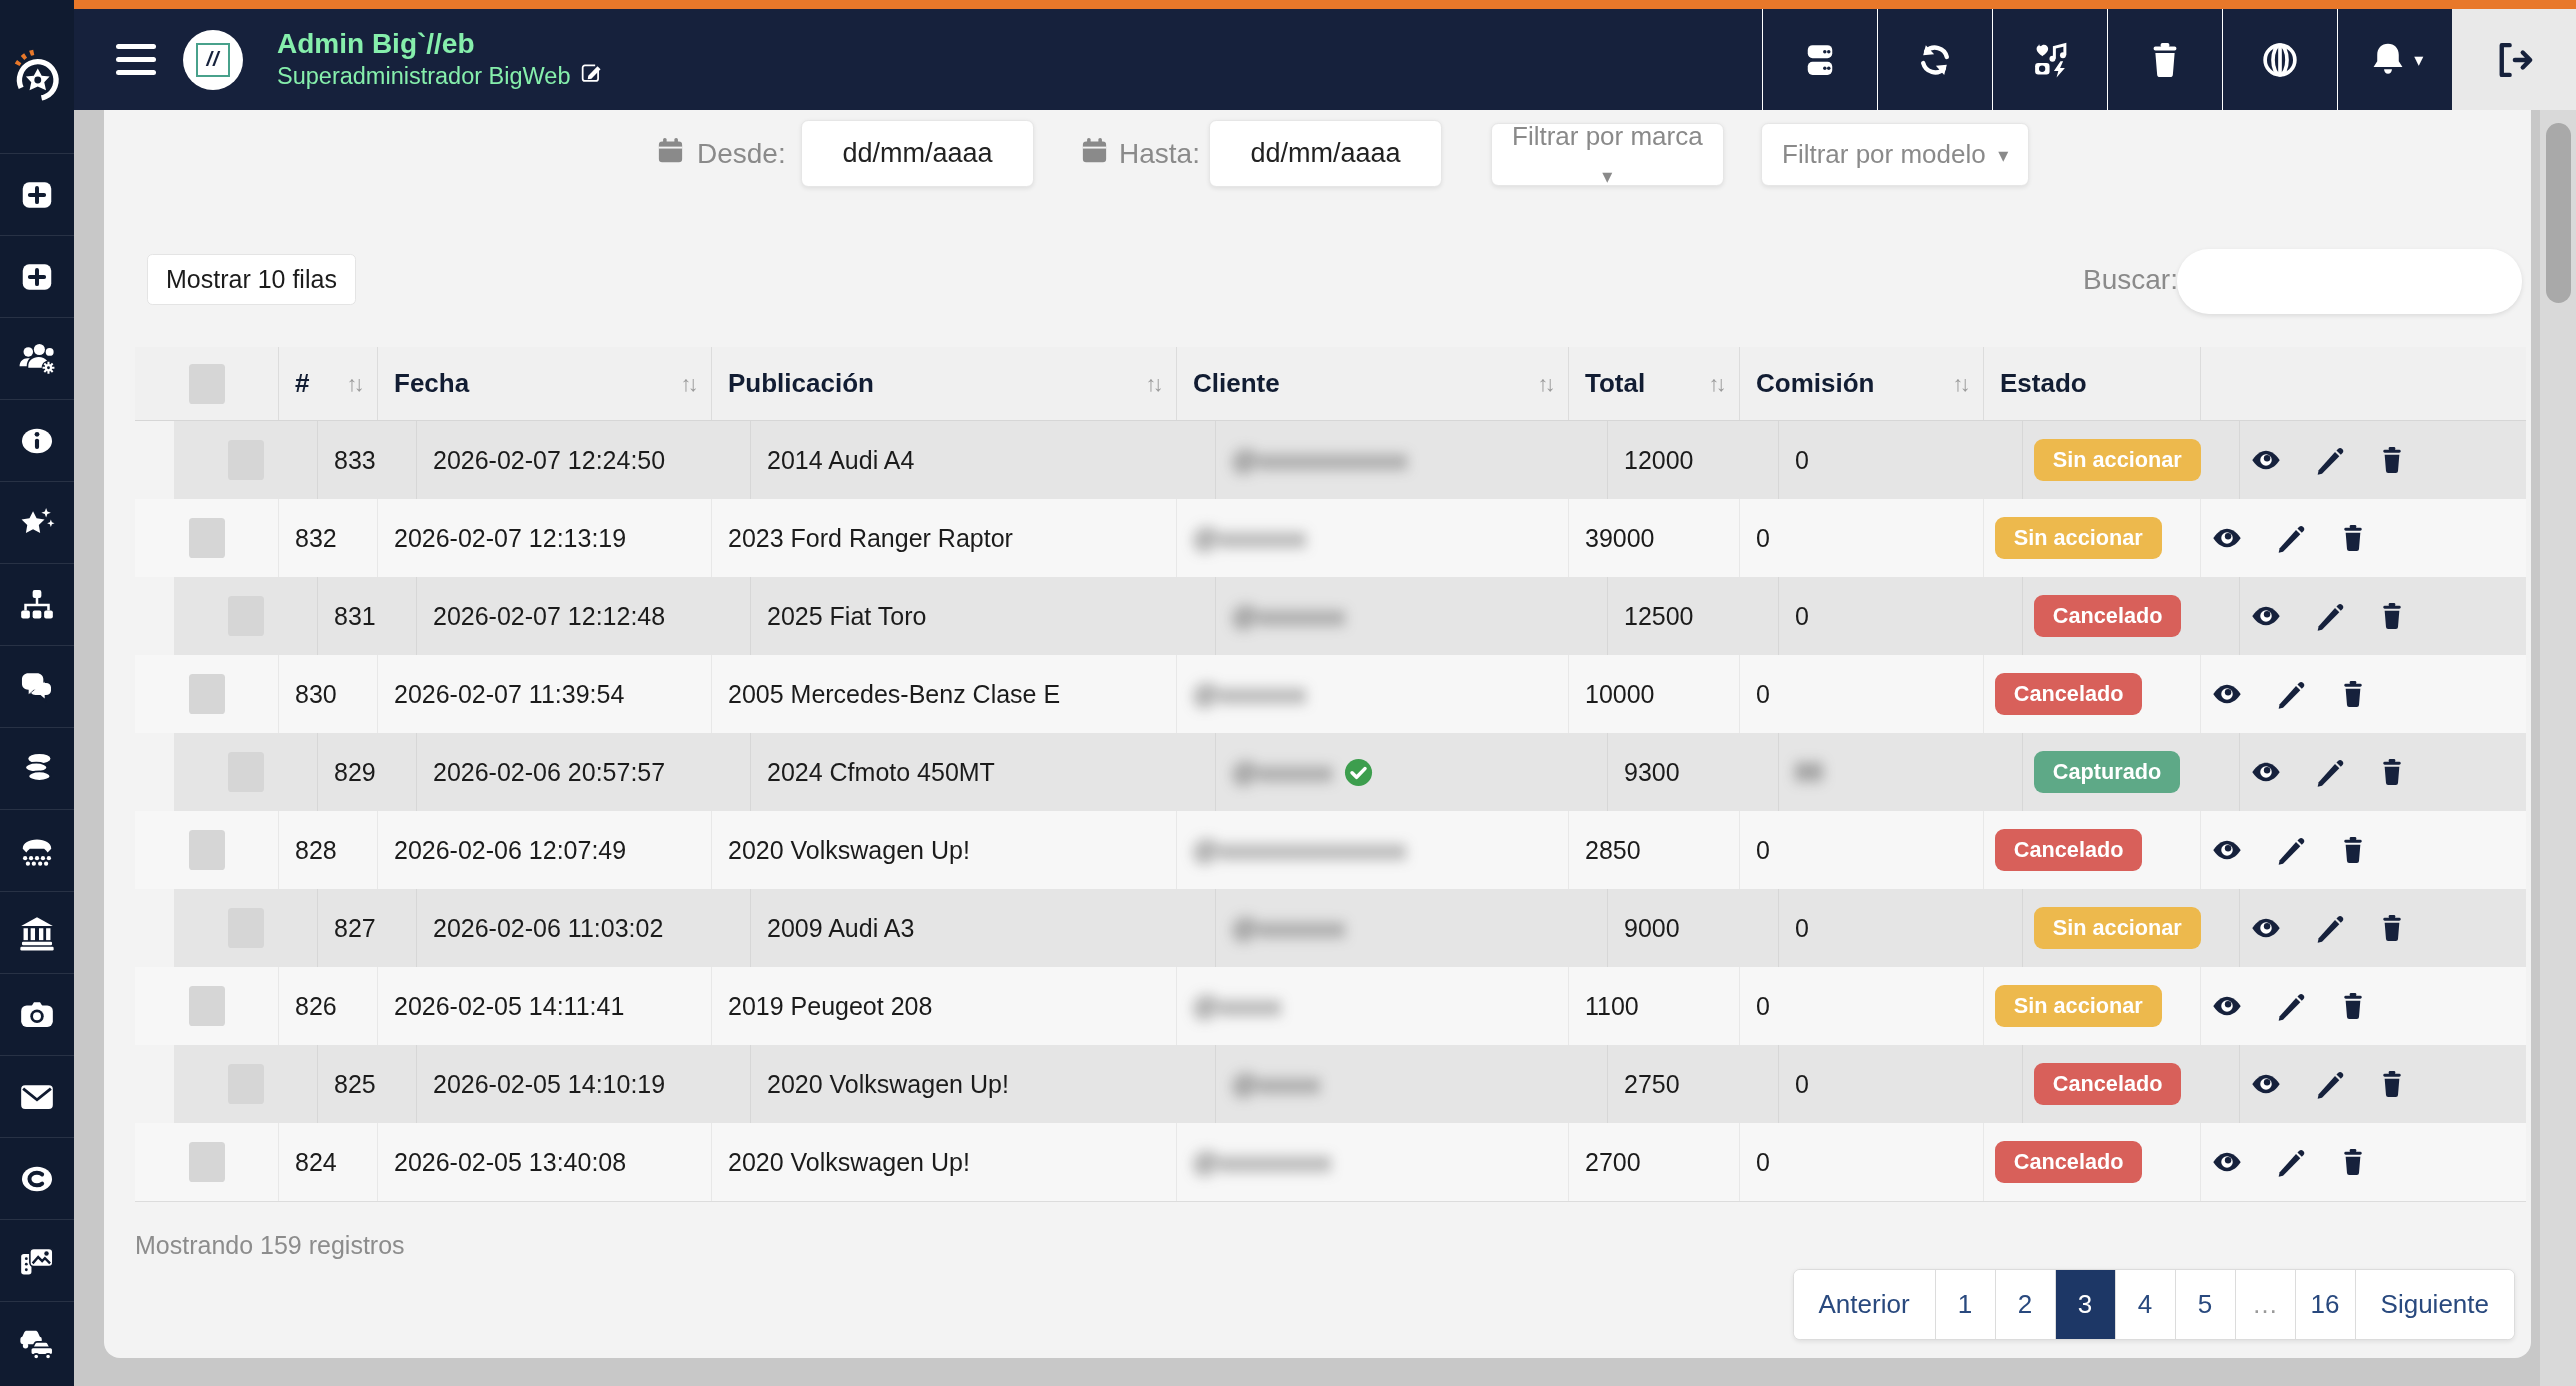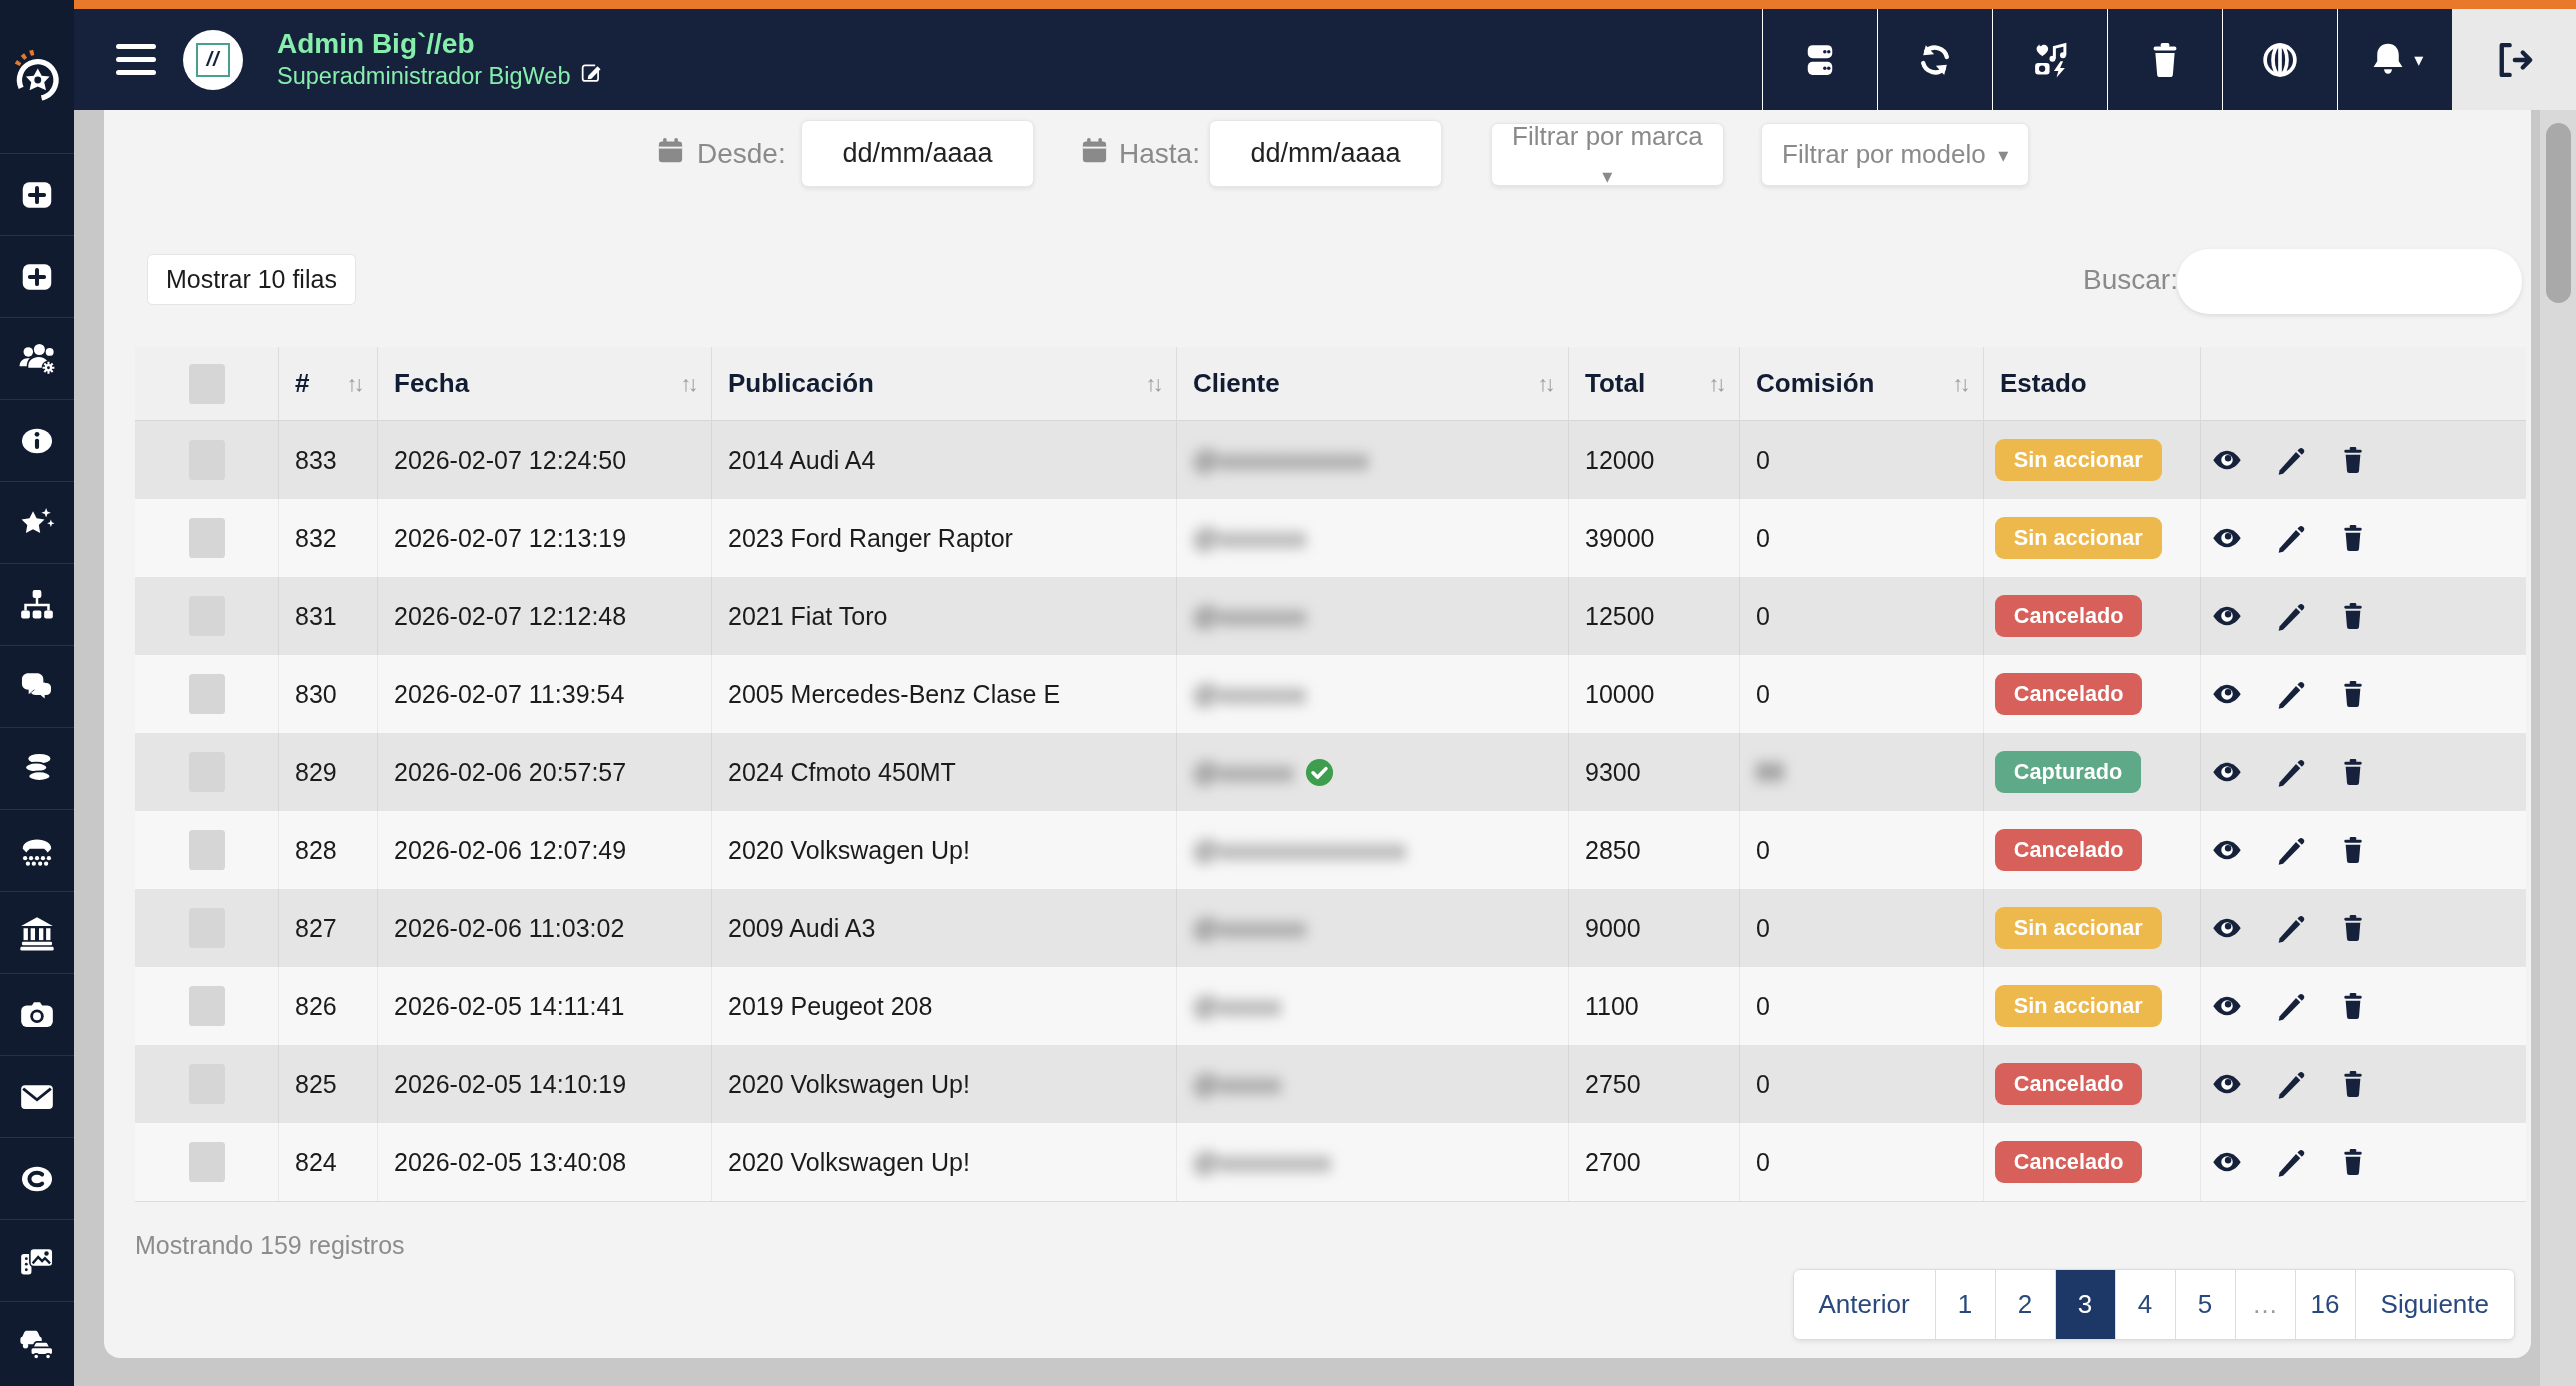--- a/index.html
+++ b/index.html
@@ -49,21 +49,21 @@
   .search-wrap svg { width:40px; height:40px; margin-right:18px; flex:0 0 auto; cursor:pointer; }
 
   
   .table { position:absolute; left:135px; top:347px; width:2391px; z-index:2; border-bottom:0.9px solid #dcdcdc; }
   .trow { display:grid; grid-template-columns:144px 99px 334px 465px 392px 171px 244px 217px 325px; }
   .thead { background:#f0f0f0; height:74px; border-bottom:0.9px solid #d6d6d6; }
   .th { display:flex; align-items:center; justify-content:space-between; padding:0 16px; font-size:26px; font-weight:bold; color:#121d33; border-right:0.9px solid #dcdcdc; }
   .th:last-child { border-right:none; }
   .sort { color:#9a9a9a; font-size:21.7px; font-weight:normal; letter-spacing:-3.6px; }
   .tr { height:78px; }
-  .tr.odd { background:#e5e5e5; }
+  .tr.odd { background:#e5e5e5;margin-left:39px; }
   .tr.even { background:#f7f7f7; }
   .td { display:flex; align-items:center; padding:0 16px; font-size:25px; color:#1b1b1b; border-right:0.9px solid rgba(0,0,0,0.06); overflow:hidden; }
   .td:last-child { border-right:none; }
   .td.center { justify-content:center; }
   .cbx { width:36px; height:40px; background:#d6d6d6; border-radius:3.6px; cursor:pointer; }
   .blurred { filter:blur(6.3px); color:#3c3c3c; }
   .vbadge { width:31px; height:31px; margin-left:10.8px; flex:0 0 auto; }
   .badge { color:#fff; font-weight:bold; font-size:21.7px; padding:8px 19px; border-radius:9px; white-space:nowrap; }
   .badge.warning { background:#edb94d; }
   .badge.danger { background:#d8605a; }
@@ -514,21 +514,21 @@
             </svg>
           </span>
         </div>
       </div>
       <div class="trow tr odd">
         <div class="td center">
           <span class="cbx"></span>
         </div>
         <div class="td">831</div>
         <div class="td">2026-02-07 12:12:48</div>
-        <div class="td">2021 Fiat Toro</div>
+        <div class="td">2025 Fiat Toro</div>
         <div class="td">
           <span class="blurred">@xxxxxxx</span>
         </div>
         <div class="td">12500</div>
         <div class="td">
           <span>0</span>
         </div>
         <div class="td" style="padding-left: 10.8px;">
           <span class="badge danger">Cancelado</span>
         </div>

